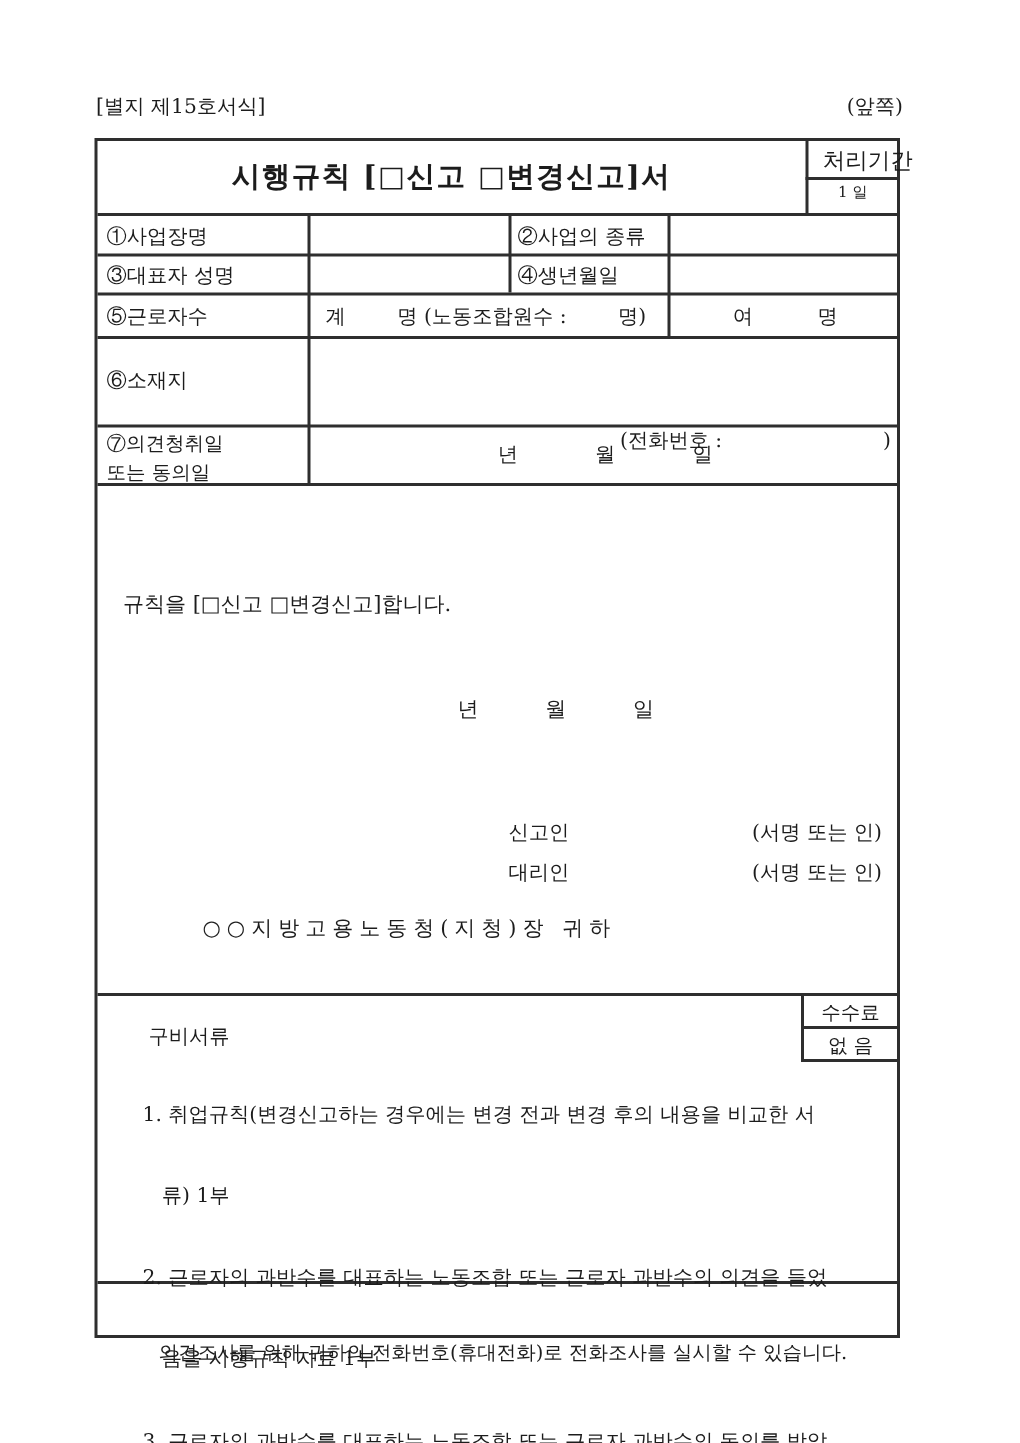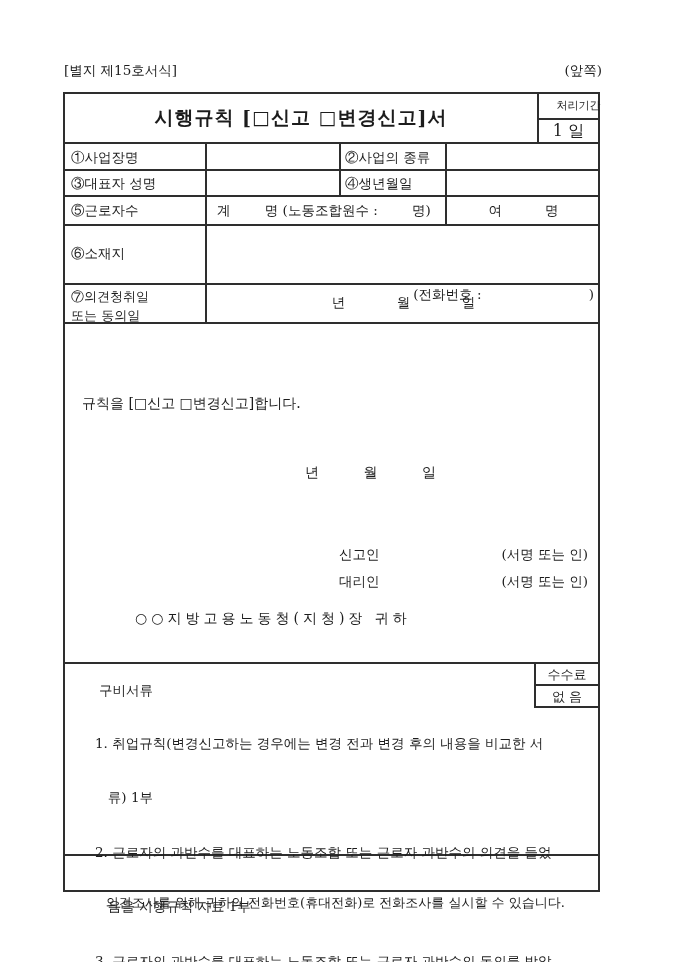--- a/index.html
+++ b/index.html
@@ -29,22 +29,22 @@
     width: 537px; height: 800px;
     border: 2px solid #2e2e2e;
   }
   .hline { position: absolute; height: 1.5px; background: #2e2e2e; }
   .vline { position: absolute; width: 1.5px;  background: #2e2e2e; }
 
   .form-title {
     left: 0; top: 11px; width: 472px;
     font-size: 19px; font-weight: bold; letter-spacing: 1px;
   }
-  .proc-label { left: 472px; top: 4px;  width: 83px; font-size: 11px; text-align: center; }
-  .proc-value { left: 472px; top: 27px; width: 63px; font-size: 16px; }
+  .proc-label { left: 472px; top: 4px;  width: 83px; font-size: 15px; text-align: center; }
+  .proc-value { left: 472px; top: 27px; width: 63px; font-size: 10px; }
 
   .cell-label { font-size: 13.5px; }
   .fee-cell { left: 469px; width: 66px; font-size: 13px; }
 
   .decl { line-height: 23px; font-size: 14px; }
   .docs-line { line-height: 22.4px; font-size: 13.5px; }
   .notice { line-height: 19px; font-size: 13px; }
 
   .recipient { letter-spacing: 4px; font-size: 14px; }
   .bottom-note { left: 63px; top: 897px; width: 537px; font-size: 13.5px; }

